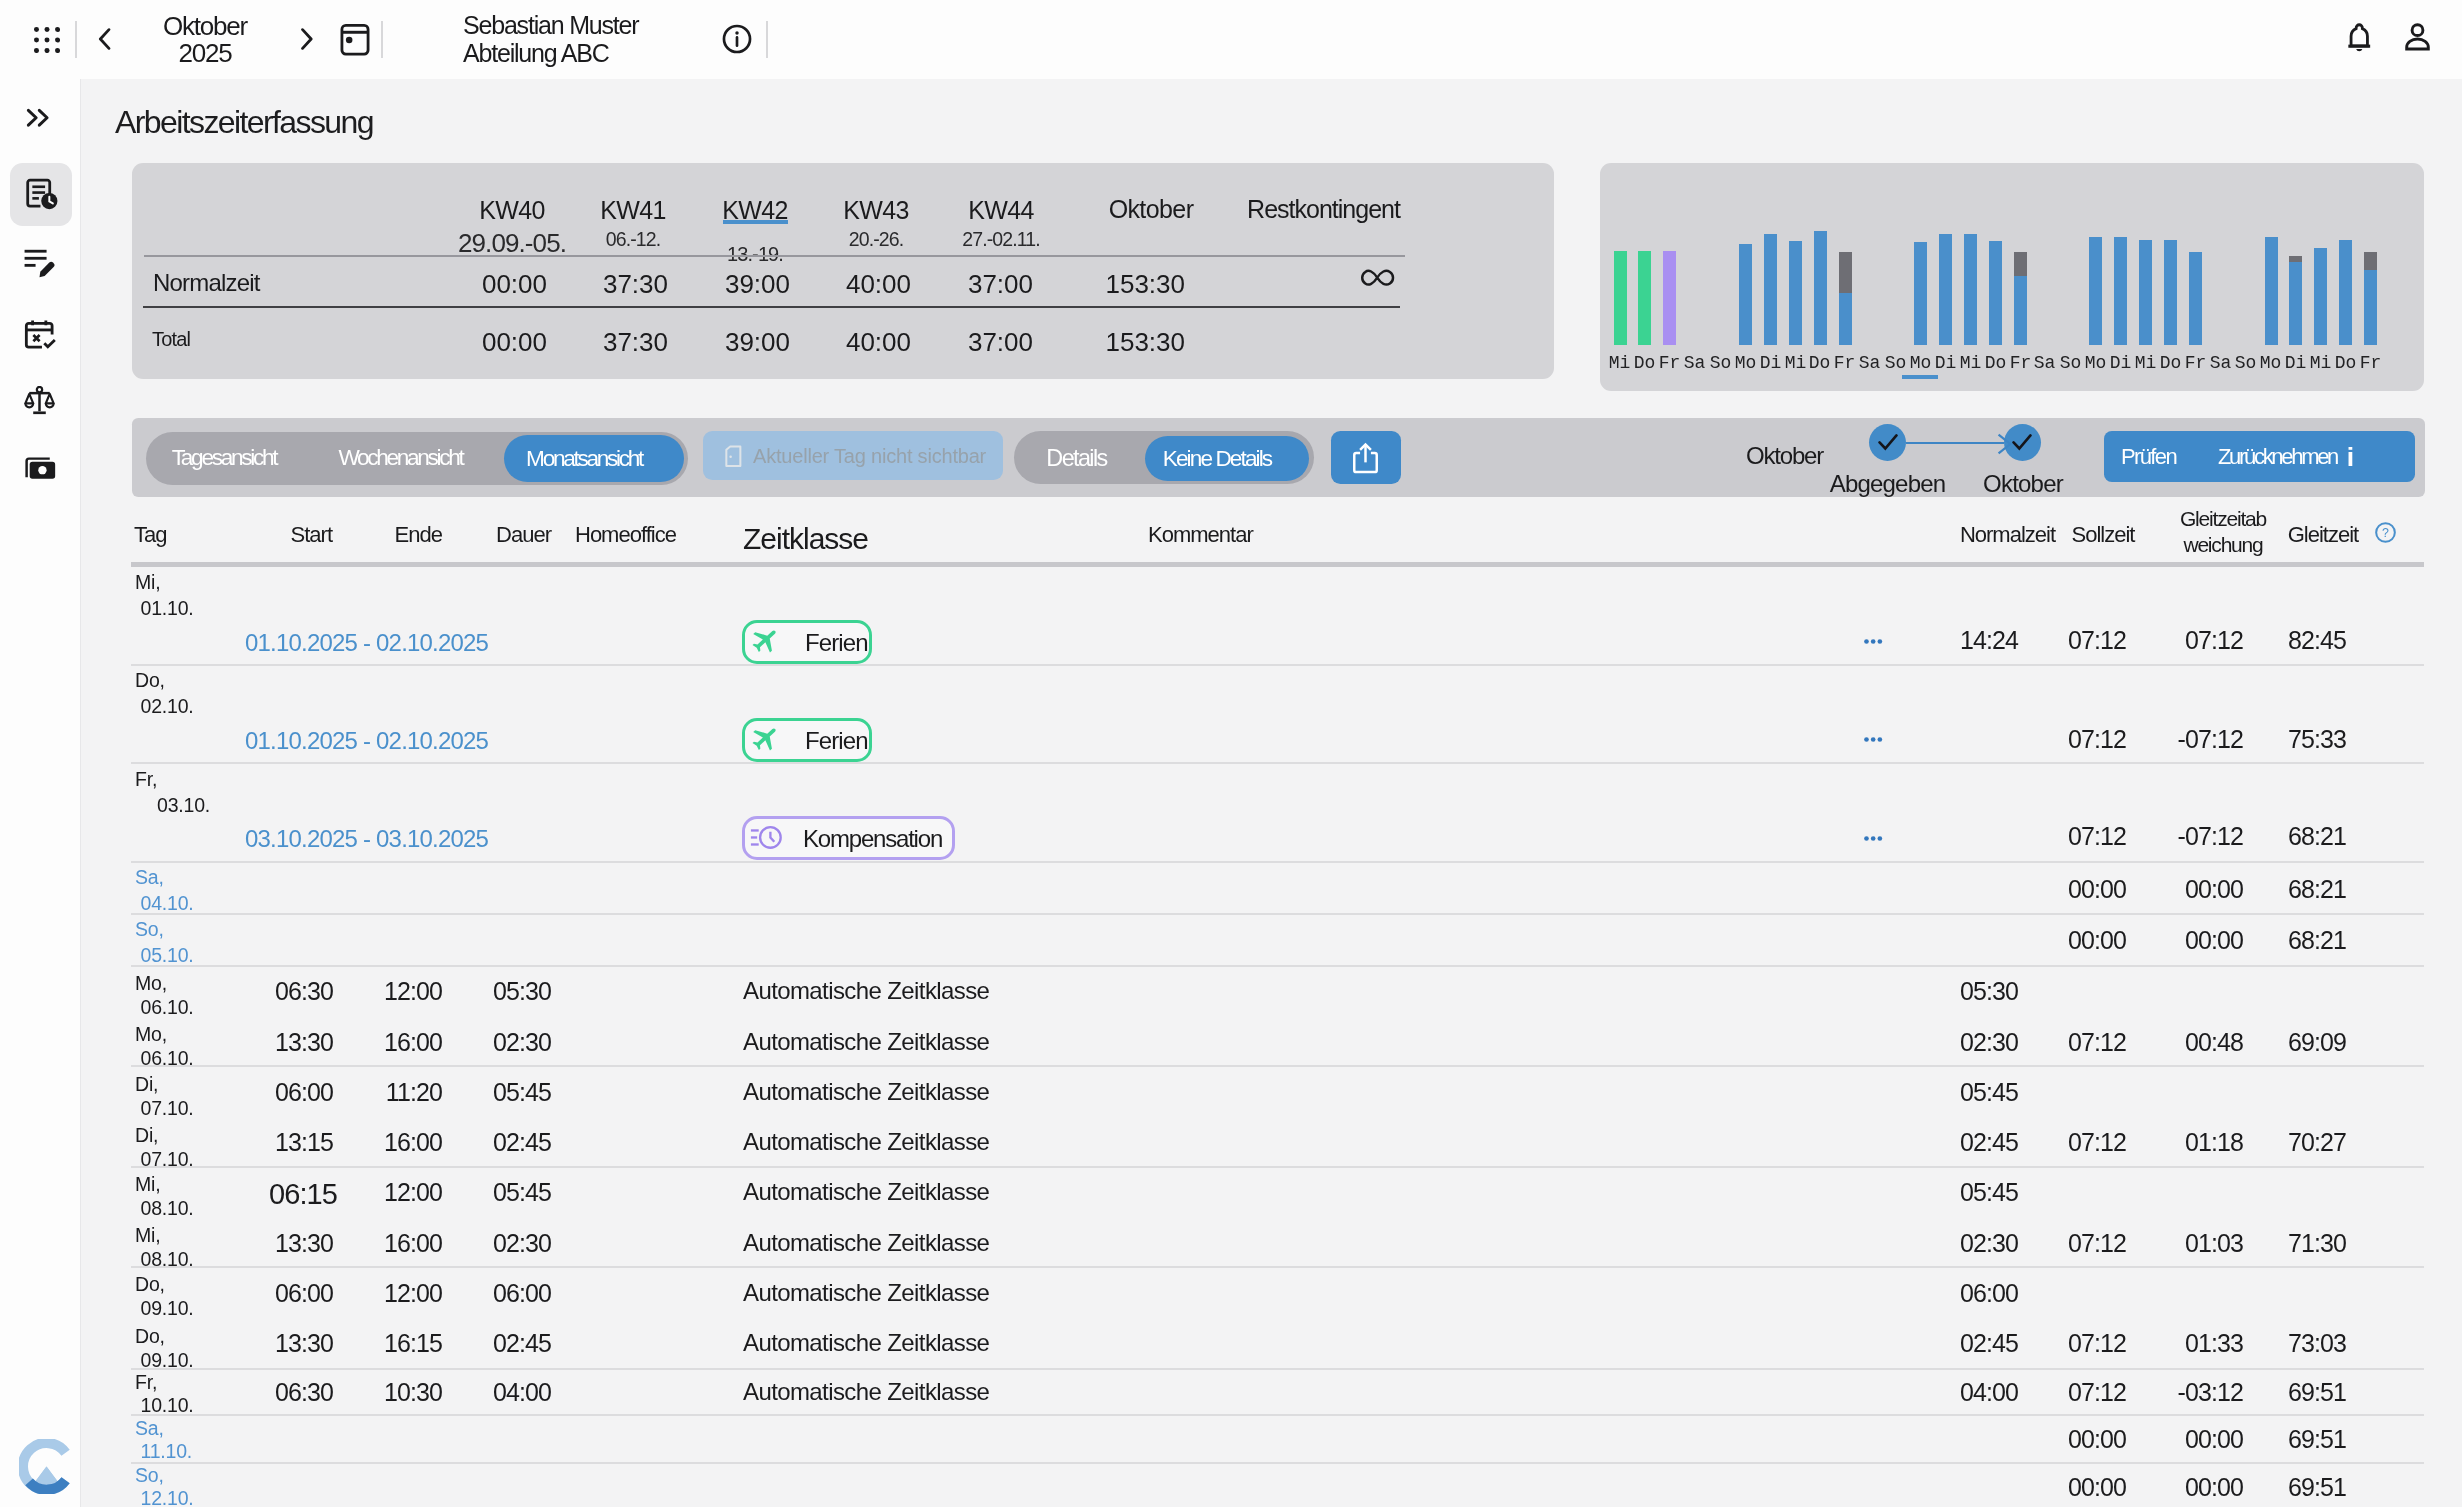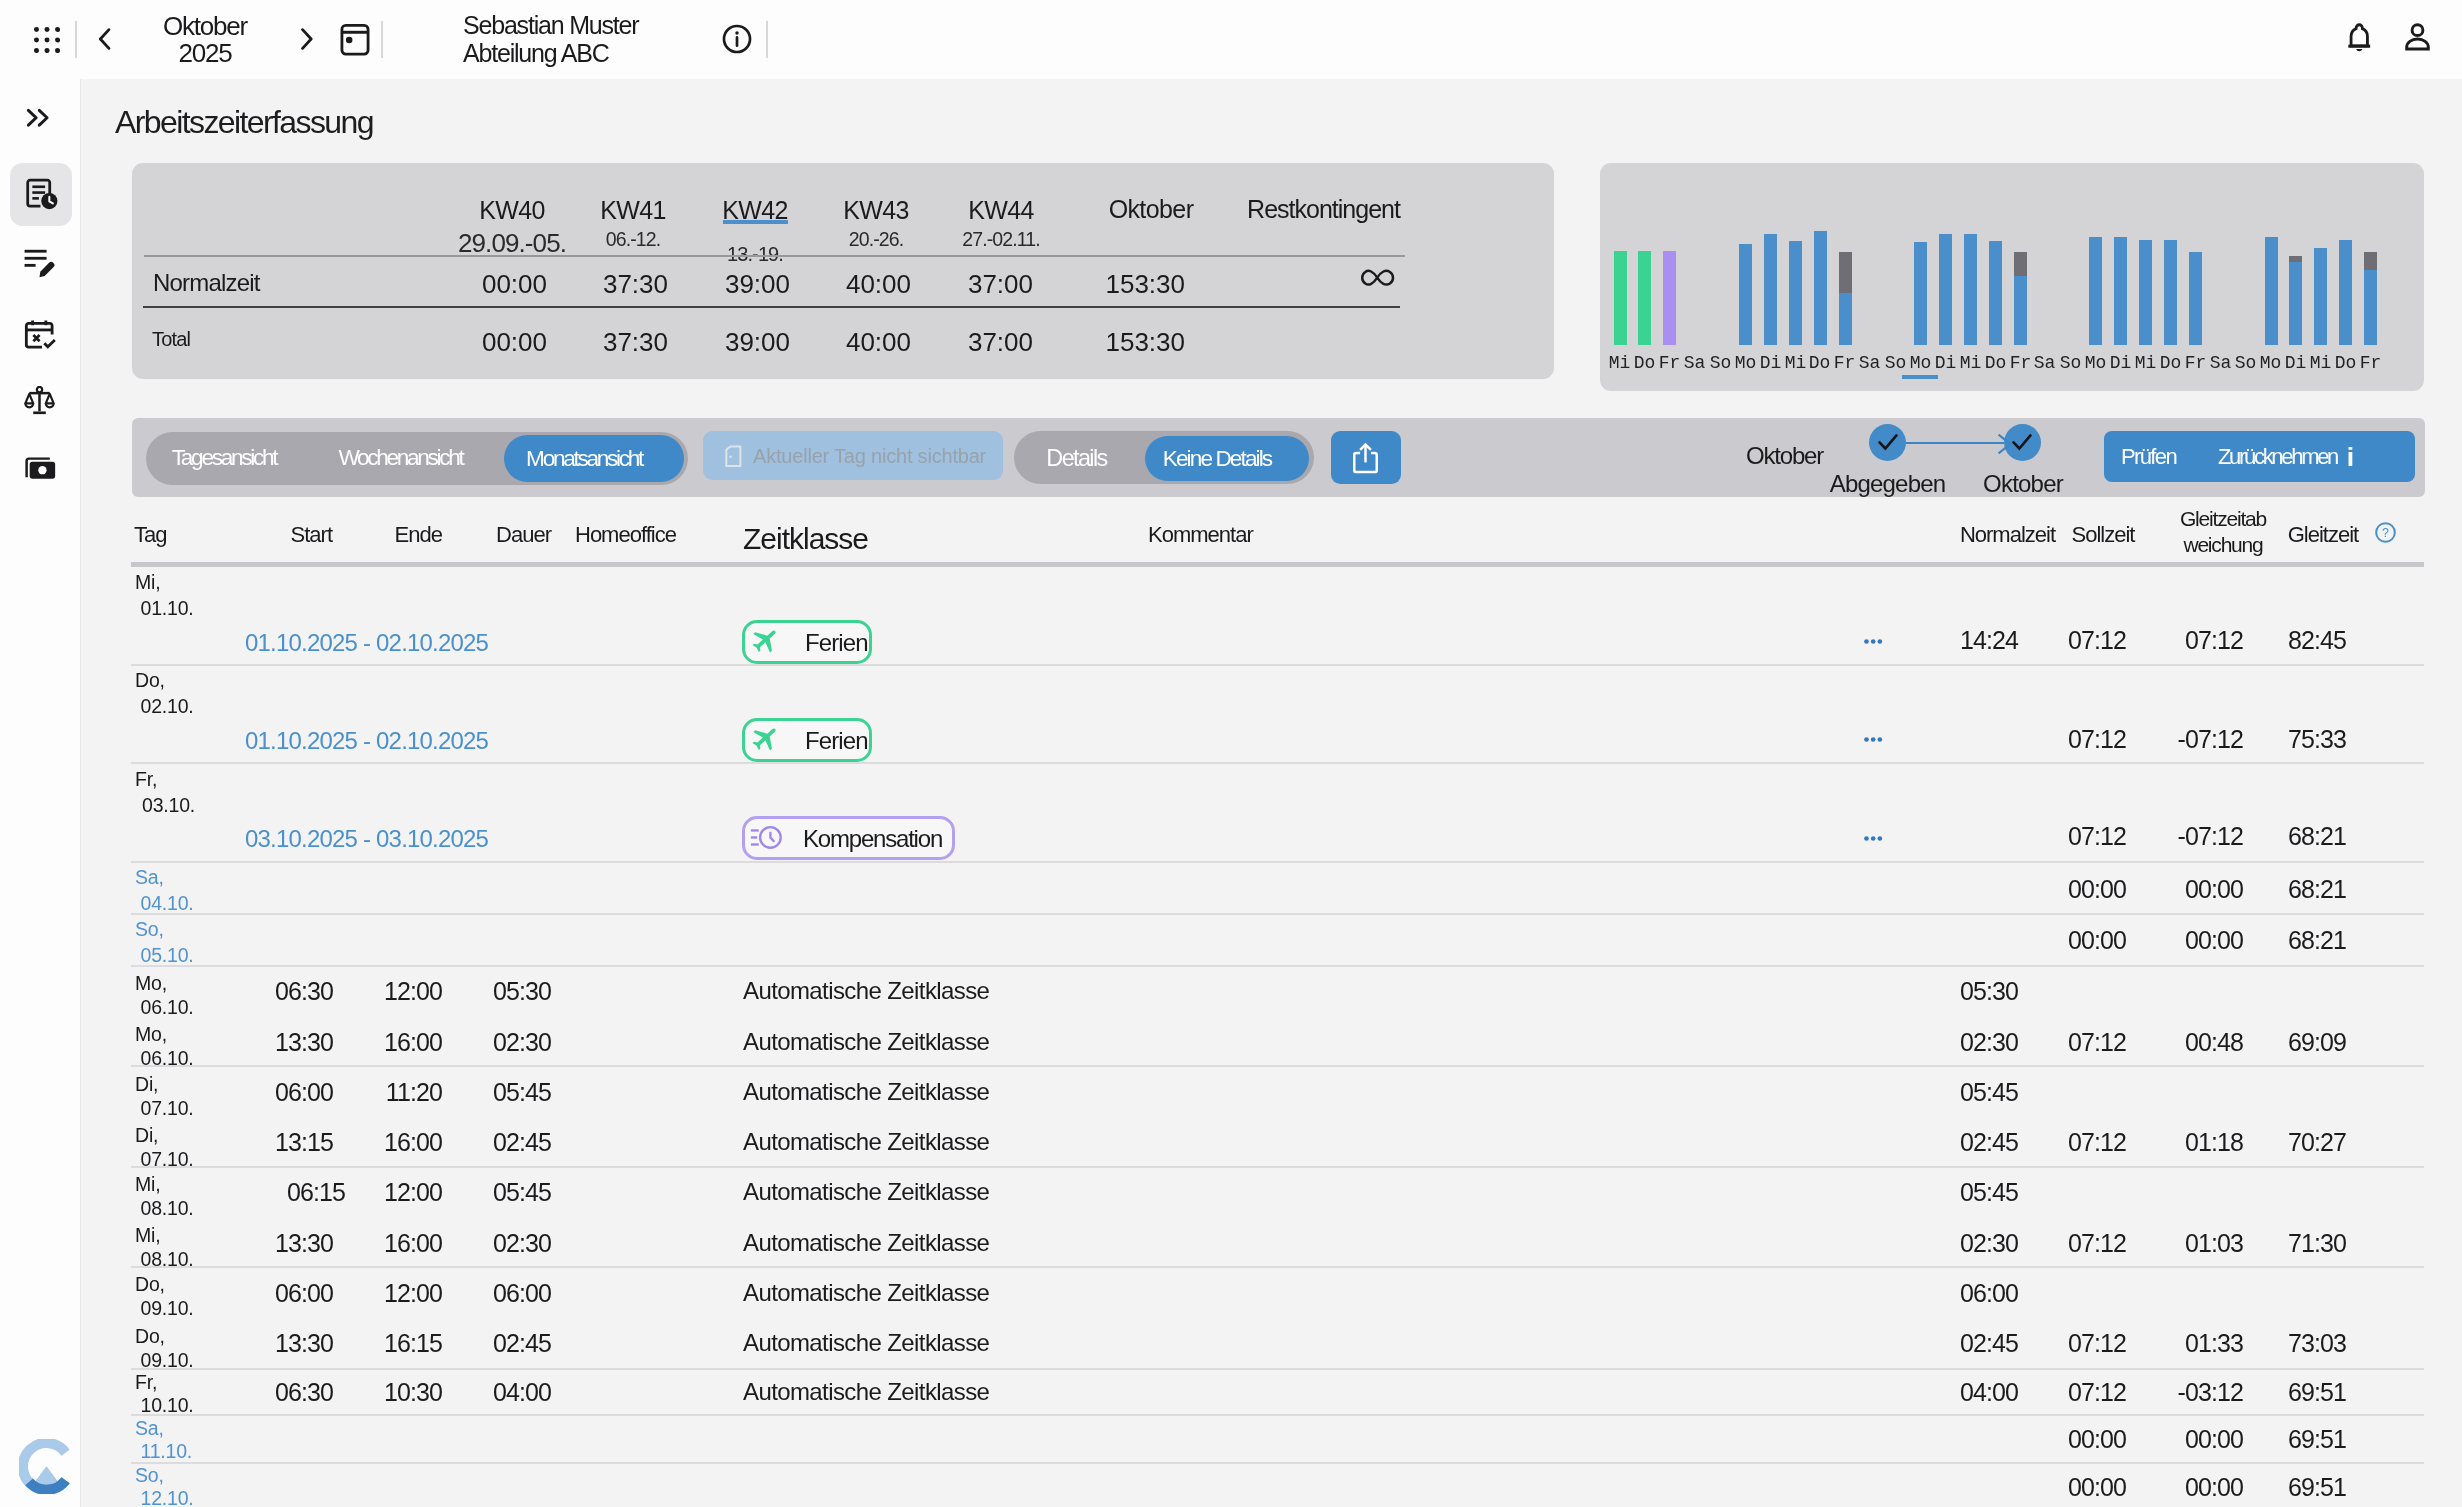--- a/index.html
+++ b/index.html
@@ -275,21 +275,21 @@
 <div class="abs" style="left:805px;top:727px;font-size:24px;letter-spacing:-0.9px">Ferien</div>
 <svg class="abs" style="left:1864px;top:737px" width="21" height="5.5" viewBox="0 0 27 7">
     <circle cx="3.2" cy="3.2" r="3" fill="#3377bd"></circle>
     <circle cx="11.8" cy="3.2" r="3" fill="#3377bd"></circle>
     <circle cx="20.4" cy="3.2" r="3" fill="#3377bd"></circle>
   </svg>
 <div class="abs r" style="left:2009px;top:725px;width:117px;font-size:25px;letter-spacing:-0.9px">07:12</div>
 <div class="abs r" style="left:2111px;top:725px;width:132px;font-size:25px;letter-spacing:-0.9px">-07:12</div>
 <div class="abs r" style="left:2229px;top:725px;width:117px;font-size:25px;letter-spacing:-0.9px">75:33</div>
 <div class="abs" style="left:131px;top:762px;width:2293px;height:1.6px;background:#dcdcde"></div>
-<div class="abs" style="left:135px;top:766px;font-size:19.5px;line-height:26px;letter-spacing:-0.2px;color:#1b1b1d">Fr,<br><span style="margin-left:7px">03.10.</span></div>
+<div class="abs" style="left:135px;top:766px;font-size:19.5px;line-height:26px;letter-spacing:-0.2px;color:#1b1b1d">Fr,<br><span style="margin-left:22px">03.10.</span></div>
 <div class="abs" style="left:245px;top:825px;font-size:24px;letter-spacing:-0.8px;color:#4a90cc">03.10.2025 - 03.10.2025</div>
 <div class="abs" style="left:742px;top:816px;width:213px;height:44px;border:3.9px solid #b3a0f0;border-radius:15px;background:#f7f7f8"></div>
 <svg class="abs" style="left:750px;top:825px" width="33" height="26.5" viewBox="0 0 42 34">
 <line x1="1" y1="7" x2="11" y2="7" stroke="#9f86ec" stroke-width="3"></line>
 <line x1="1" y1="16" x2="9" y2="16" stroke="#9f86ec" stroke-width="3"></line>
 <line x1="1" y1="25" x2="11" y2="25" stroke="#9f86ec" stroke-width="3"></line>
 <circle cx="26" cy="16" r="13.2" fill="none" stroke="#9f86ec" stroke-width="3"></circle>
 <path d="M26 8.5 V16 L31 21.5" stroke="#9f86ec" stroke-width="3" fill="none"></path>
   </svg>
 <div class="abs" style="left:803px;top:825px;font-size:24px;letter-spacing:-1.2px">Kompensation</div>
@@ -338,21 +338,21 @@
 <div class="abs r" style="left:216px;top:1128px;width:117px;font-size:25px;letter-spacing:-0.9px">13:15</div>
 <div class="abs r" style="left:325px;top:1128px;width:117px;font-size:25px;letter-spacing:-0.9px">16:00</div>
 <div class="abs r" style="left:434px;top:1128px;width:117px;font-size:25px;letter-spacing:-0.9px">02:45</div>
 <div class="abs" style="left:743px;top:1128px;font-size:24px;letter-spacing:-0.6px">Automatische Zeitklasse</div>
 <div class="abs r" style="left:1901px;top:1128px;width:117px;font-size:25px;letter-spacing:-0.9px">02:45</div>
 <div class="abs r" style="left:2009px;top:1128px;width:117px;font-size:25px;letter-spacing:-0.9px">07:12</div>
 <div class="abs r" style="left:2111px;top:1128px;width:132px;font-size:25px;letter-spacing:-0.9px">01:18</div>
 <div class="abs r" style="left:2229px;top:1128px;width:117px;font-size:25px;letter-spacing:-0.9px">70:27</div>
 <div class="abs" style="left:131px;top:1166px;width:2293px;height:1.6px;background:#dcdcde"></div>
 <div class="abs" style="left:135px;top:1172px;font-size:19.5px;line-height:24px;letter-spacing:-0.2px;color:#1b1b1d">Mi,<br><span style="margin-left:5.5px">08.10.</span></div>
-<div class="abs r" style="left:228px;top:1178px;width:117px;font-size:25px;letter-spacing:-0.9px">06:15</div>
+<div class="abs r" style="left:220px;top:1178px;width:117px;font-size:29px;letter-spacing:-0.9px">06:15</div>
 <div class="abs r" style="left:325px;top:1178px;width:117px;font-size:25px;letter-spacing:-0.9px">12:00</div>
 <div class="abs r" style="left:434px;top:1178px;width:117px;font-size:25px;letter-spacing:-0.9px">05:45</div>
 <div class="abs" style="left:743px;top:1178px;font-size:24px;letter-spacing:-0.6px">Automatische Zeitklasse</div>
 <div class="abs r" style="left:1901px;top:1178px;width:117px;font-size:25px;letter-spacing:-0.9px">05:45</div>
 <div class="abs" style="left:135px;top:1223px;font-size:19.5px;line-height:24px;letter-spacing:-0.2px;color:#1b1b1d">Mi,<br><span style="margin-left:5.5px">08.10.</span></div>
 <div class="abs r" style="left:216px;top:1229px;width:117px;font-size:25px;letter-spacing:-0.9px">13:30</div>
 <div class="abs r" style="left:325px;top:1229px;width:117px;font-size:25px;letter-spacing:-0.9px">16:00</div>
 <div class="abs r" style="left:434px;top:1229px;width:117px;font-size:25px;letter-spacing:-0.9px">02:30</div>
 <div class="abs" style="left:743px;top:1229px;font-size:24px;letter-spacing:-0.6px">Automatische Zeitklasse</div>
 <div class="abs r" style="left:1901px;top:1229px;width:117px;font-size:25px;letter-spacing:-0.9px">02:30</div>

